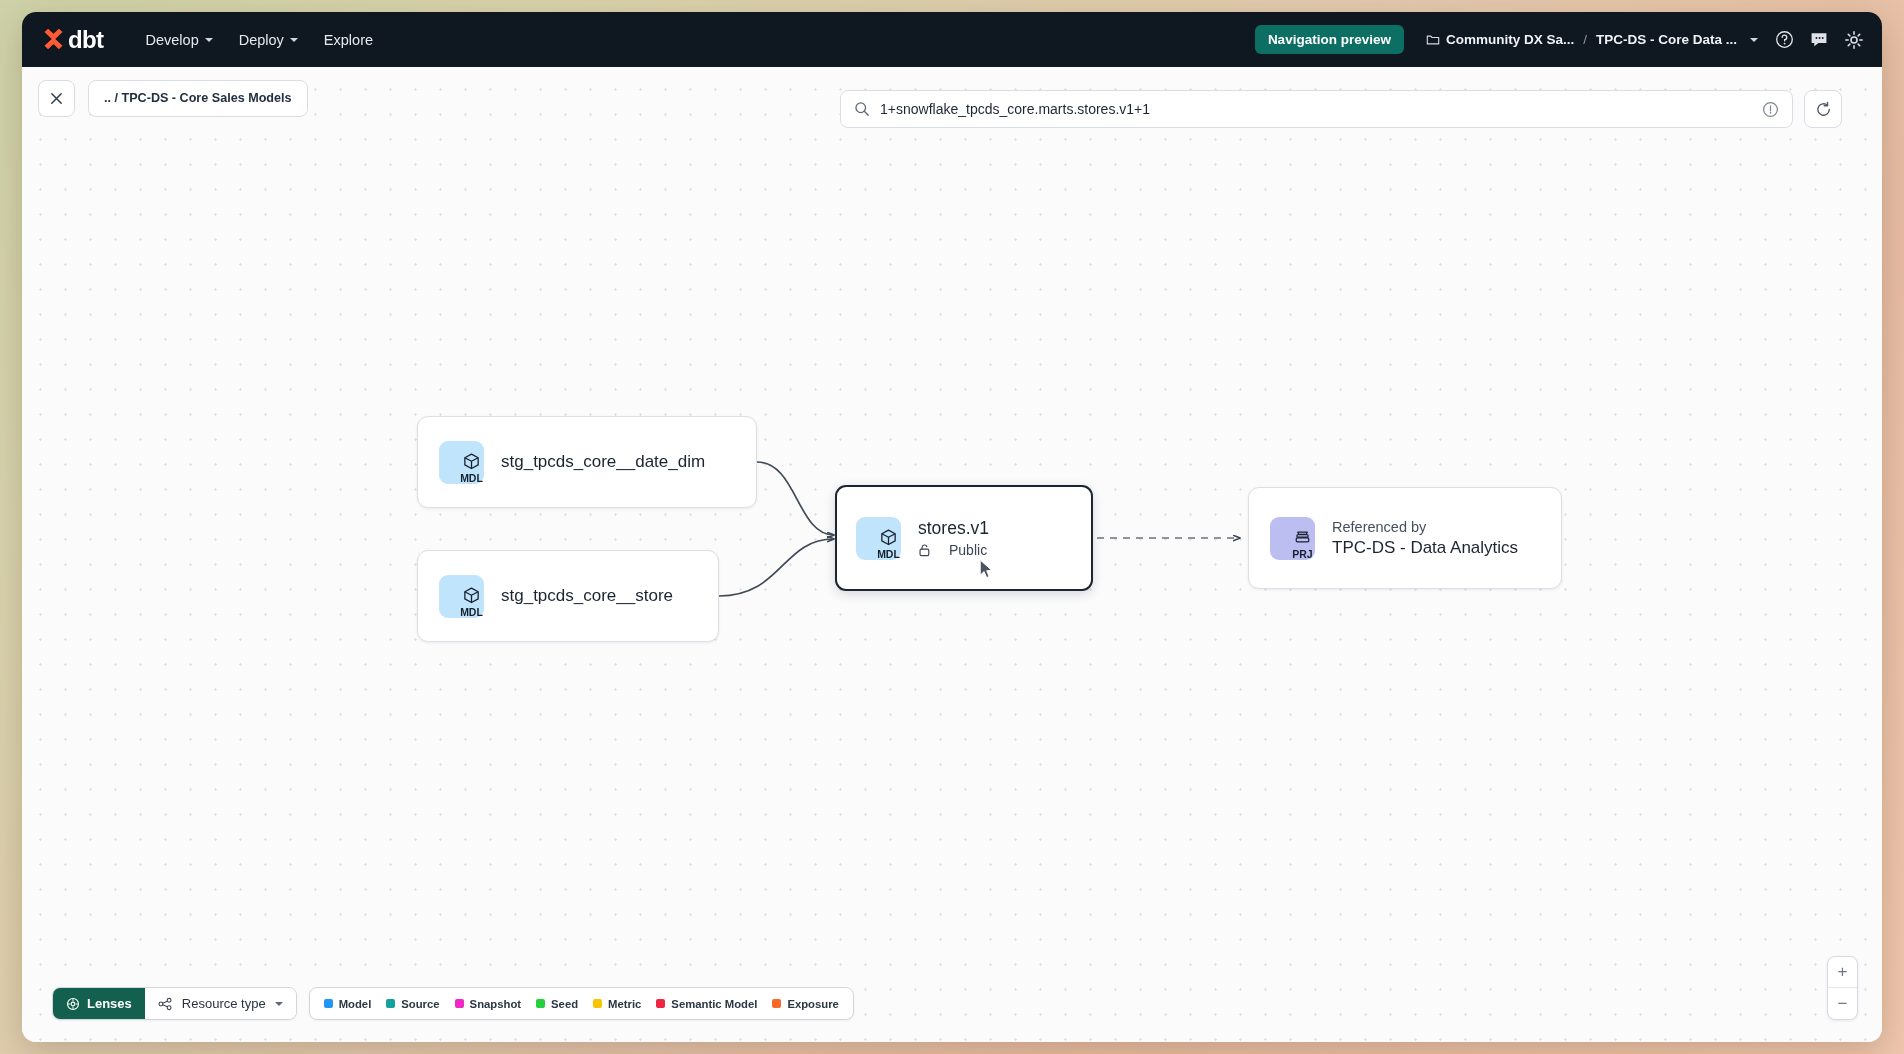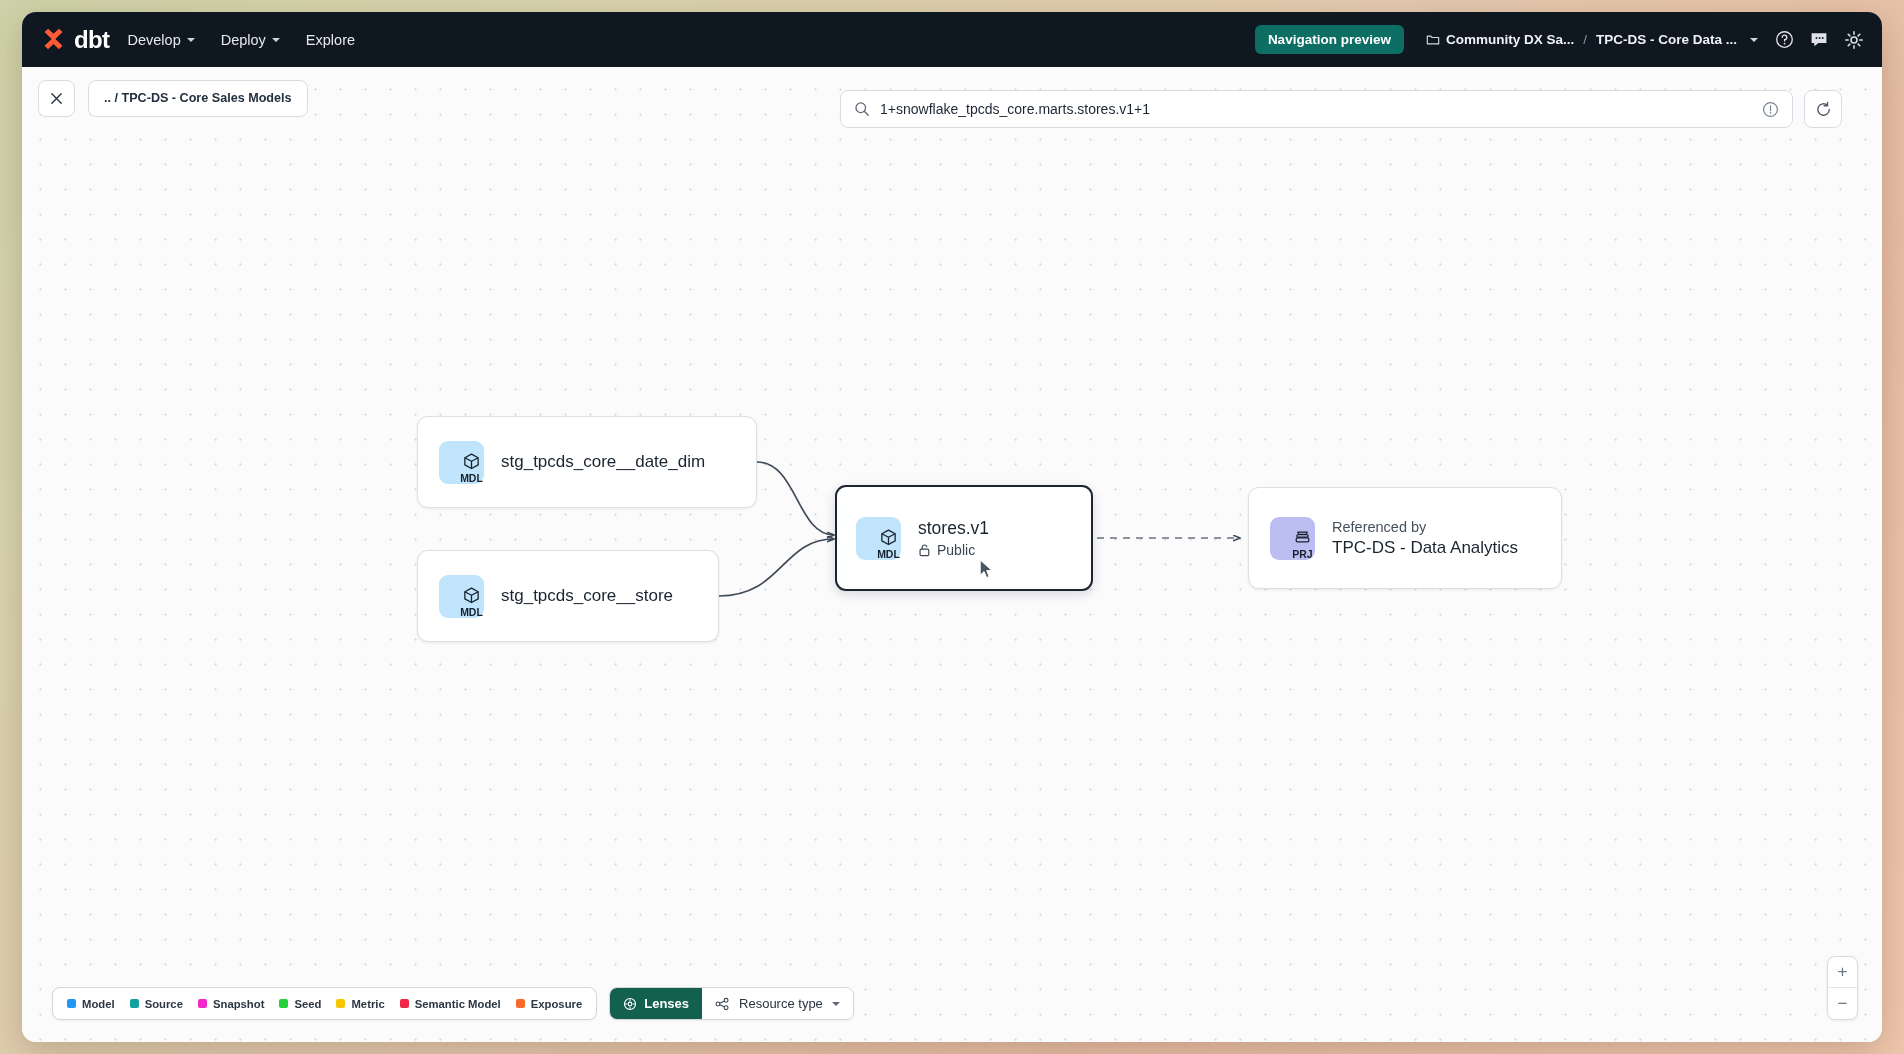--- a/index.html
+++ b/index.html
@@ -25,21 +25,21 @@
   }
 
   
   #topbar {
     position: absolute; left: 0; top: 0;
     width: 100%; height: 55px;
     background: #0f1721;
     display: flex; align-items: center;
     padding: 0 18px;
   }
-  .logo-wrap { display: flex; align-items: flex-start; gap: 7px; margin-right: 18px; }
+  .logo-wrap { display: flex; align-items: flex-start; gap: 1px; margin-right: 42px; }
   .dbt-x { width: 27px; height: 27px; display: block; }
   .dbt-word { color: #fff; font-size: 24px; font-weight: 700; letter-spacing: -.6px; }
   .nav-item {
     color: #e6e9ee; font-size: 14.5px; font-weight: 400;
     margin-right: 26px; display: flex; align-items: center; gap: 6px;
     cursor: pointer; white-space: nowrap;
   }
   .chev {
     width: 0; height: 0; border-left: 4px solid transparent;
     border-right: 4px solid transparent; border-top: 4.5px solid #cfd6e0;
@@ -127,21 +127,21 @@
     flex: none; margin-left: 21px; gap: 0px; padding-left: 20px;
   }
   .badge.mdl { background: #bfe4fb; }
   .badge.prj { background: #bcbef2; }
   .badge-txt { font-size: 10.5px; font-weight: 700; color: #17212e; line-height: 1; margin-top: 2px; }
   .badge svg { display: block; }
   .node-body { margin-left: 17px; display: flex; flex-direction: column; gap: 3px; padding-right: 20px; }
   .node-title { font-size: 17px; color: #1b2531; font-weight: 400; white-space: nowrap; }
   .node-title.big { font-size: 17.5px; }
   .node-sub {
-    font-size: 14px; color: #3a4654; display: flex; align-items: center; gap: 6px; white-space: nowrap;
+    font-size: 14px; color: #3a4654; display: flex; align-items: center; gap: 18px; white-space: nowrap;
   }
   .node-kicker { font-size: 14.5px; color: #46505d; white-space: nowrap; }
   .node-name2 { font-size: 17px; color: #1b2531; white-space: nowrap; }
 
   
   #bottom-left { position: absolute; left: 30px; bottom: 22px; display: flex; align-items: center; gap: 12px; z-index: 8; }
   #lens-group {
     display: flex; align-items: center; border-radius: 8px; overflow: hidden;
     border: 1px solid #d3d7dd; background: #fff; height: 33px;
     box-shadow: 0 1px 2px rgba(20,30,45,.06);
@@ -318,69 +318,69 @@
         <span class="node-kicker">Referenced by</span>
         <span class="node-name2">TPC-DS - Data Analytics</span>
       </div>
     </div>
 
     <svg id="cursor" width="16" height="22" viewBox="0 0 16 22">
       <path d="M1.2 1 L1.2 16.2 L5.1 12.6 L7.6 18.6 L10.1 17.5 L7.7 11.7 L12.8 11.4 Z" fill="#4a5562" stroke="#fff" stroke-width="1"></path>
     </svg>
 
     <div id="bottom-left">
-      <div id="legend">
-        <div class="legend-item">
-          <span class="legend-swatch" style="background:#2196f3"></span>
-          <span class="legend-label">Model</span>
-        </div>
-        <div class="legend-item">
-          <span class="legend-swatch" style="background:#15a0a0"></span>
-          <span class="legend-label">Source</span>
-        </div>
-        <div class="legend-item">
-          <span class="legend-swatch" style="background:#f028c8"></span>
-          <span class="legend-label">Snapshot</span>
-        </div>
-        <div class="legend-item">
-          <span class="legend-swatch" style="background:#25d03c"></span>
-          <span class="legend-label">Seed</span>
-        </div>
-        <div class="legend-item">
-          <span class="legend-swatch" style="background:#f7c600"></span>
-          <span class="legend-label">Metric</span>
-        </div>
-        <div class="legend-item">
-          <span class="legend-swatch" style="background:#ef2744"></span>
-          <span class="legend-label">Semantic Model</span>
-        </div>
-        <div class="legend-item">
-          <span class="legend-swatch" style="background:#f96a29"></span>
-          <span class="legend-label">Exposure</span>
-        </div>
-      </div>
-
       <div id="lens-group">
         <div id="lenses-btn">
           <svg width="14" height="14" viewBox="0 0 16 16">
             <circle cx="8" cy="8" r="6.3" fill="none" stroke="#fff" stroke-width="1.3"></circle>
             <circle cx="8" cy="8" r="2.1" fill="none" stroke="#fff" stroke-width="1.3"></circle>
             <path d="M8 1.7v3.2M8 11.1v3.2M1.7 8h3.2M11.1 8h3.2" stroke="#fff" stroke-width="1.1"></path>
           </svg>
           <span>Lenses</span>
         </div>
         <div id="resource-type-btn">
           <svg width="15" height="14" viewBox="0 0 17 16">
             <circle cx="3.3" cy="8" r="2.2" fill="none" stroke="#3b4654" stroke-width="1.25"></circle>
             <circle cx="12.6" cy="3.8" r="2.2" fill="none" stroke="#3b4654" stroke-width="1.25"></circle>
             <circle cx="12.6" cy="12.2" r="2.2" fill="none" stroke="#3b4654" stroke-width="1.25"></circle>
             <path d="M5.3 7.1l5.3-2.3M5.3 8.9l5.3 2.3" stroke="#3b4654" stroke-width="1.15"></path>
           </svg>
           <span>Resource type</span>
           <i class="chev" style="border-top-color:#5e6977;"></i>
+        </div>
+      </div>
+
+      <div id="legend">
+        <div class="legend-item">
+          <span class="legend-swatch" style="background:#2196f3"></span>
+          <span class="legend-label">Model</span>
+        </div>
+        <div class="legend-item">
+          <span class="legend-swatch" style="background:#15a0a0"></span>
+          <span class="legend-label">Source</span>
+        </div>
+        <div class="legend-item">
+          <span class="legend-swatch" style="background:#f028c8"></span>
+          <span class="legend-label">Snapshot</span>
+        </div>
+        <div class="legend-item">
+          <span class="legend-swatch" style="background:#25d03c"></span>
+          <span class="legend-label">Seed</span>
+        </div>
+        <div class="legend-item">
+          <span class="legend-swatch" style="background:#f7c600"></span>
+          <span class="legend-label">Metric</span>
+        </div>
+        <div class="legend-item">
+          <span class="legend-swatch" style="background:#ef2744"></span>
+          <span class="legend-label">Semantic Model</span>
+        </div>
+        <div class="legend-item">
+          <span class="legend-swatch" style="background:#f96a29"></span>
+          <span class="legend-label">Exposure</span>
         </div>
       </div>
     </div>
 
     <div id="zoom-controls">
       <div class="zoom-btn" id="zoom-in">+</div>
       <div class="zoom-btn" id="zoom-out">−</div>
     </div>
   </div>
 

